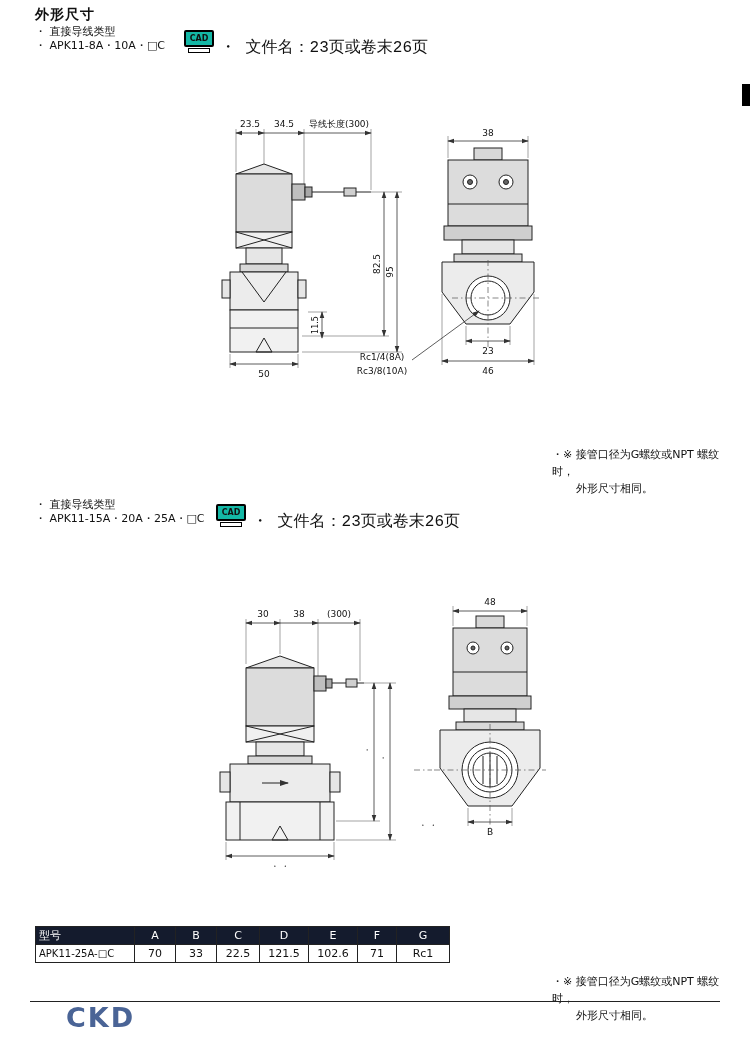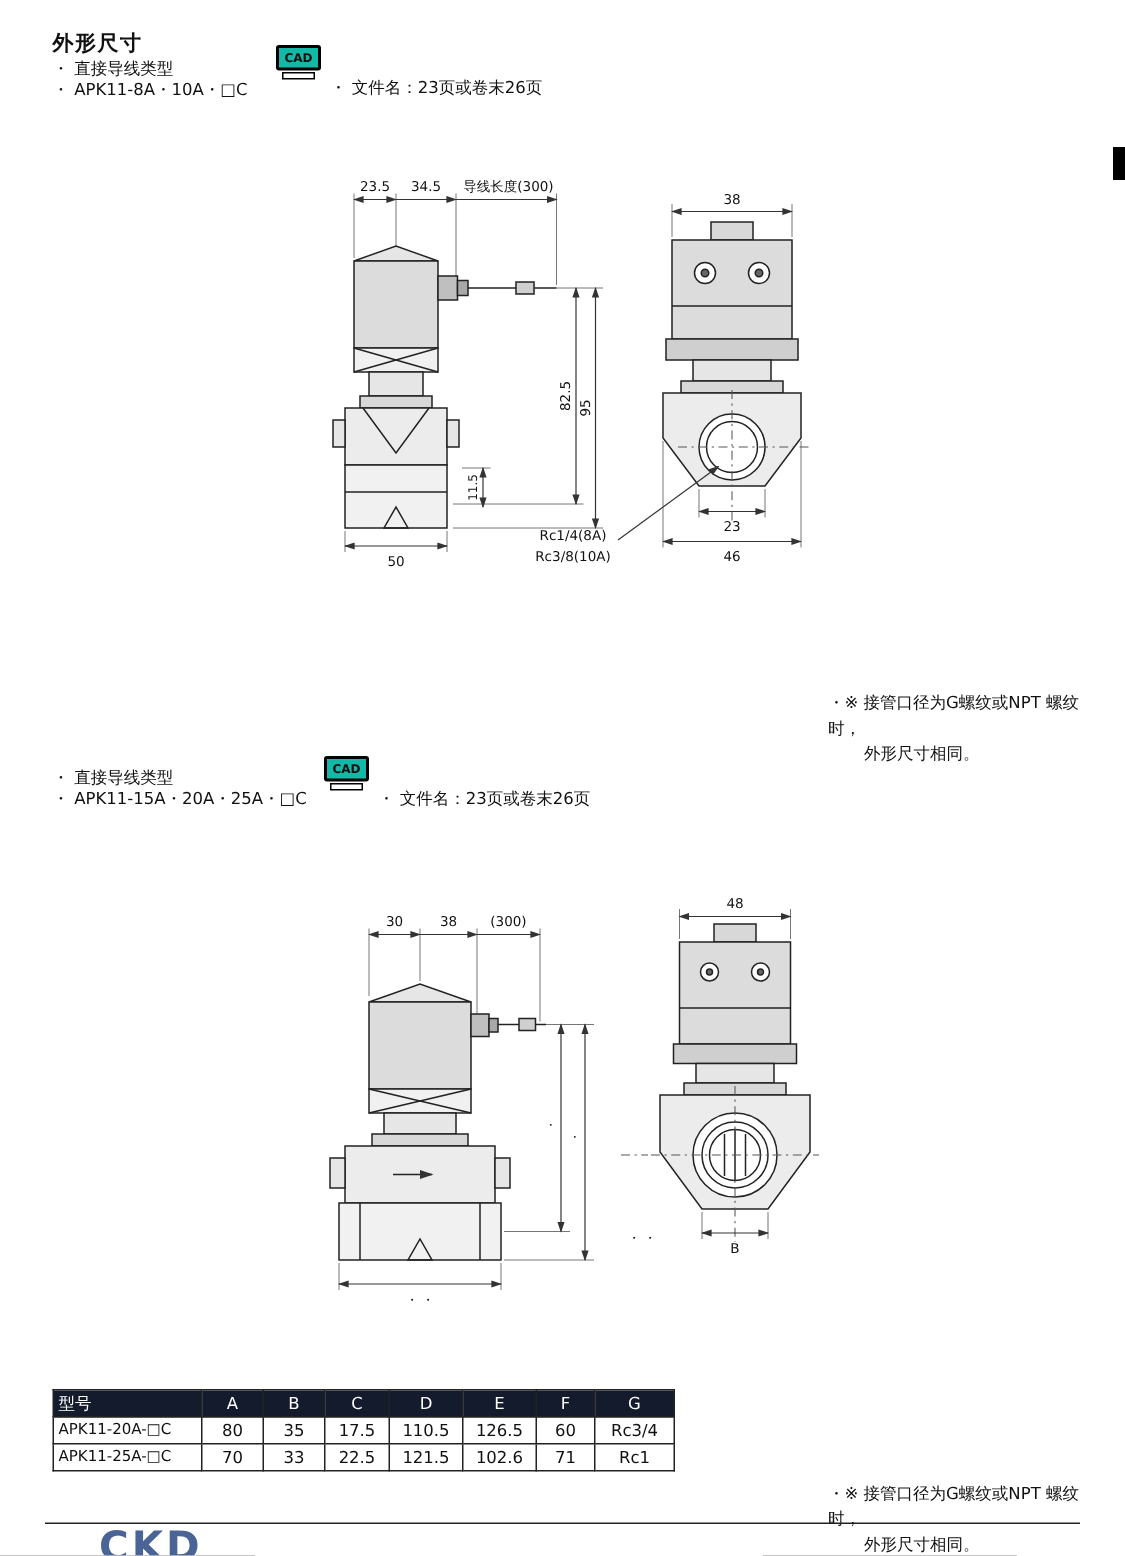--- a/index.html
+++ b/index.html
@@ -1,24 +1,24 @@
 <!DOCTYPE html>
 <html><head>
 <meta charset="utf-8">
 <style>
   html,body { margin:0; padding:0; background:#9a9a9a; }
   .page {
     position:relative; width:750px; height:1037px; margin:0 auto;
     background:#ffffff; overflow:hidden;
     font-family:"DejaVu Sans","Liberation Sans",sans-serif; color:#111;
   }
-  .abs { position:absolute;margin-top:14px; }
+  .abs { position:absolute; }
   .title { left:35px; top:6px; font-size:14px; font-weight:bold; letter-spacing:1px; }
   .bullet { font-size:11px; line-height:14px; white-space:nowrap;text-align:right; }
-  .filenote { font-size:11px; white-space:nowrap; }
+  .filenote { font-size:16px; white-space:nowrap;font-family:Liberation Mono, monospace; }
   .note { font-size:11px; line-height:17px; width:185px; }
   .note .indent { padding-left:24px; }
   .edge-tab { left:742px; top:84px; width:8px; height:22px; background:#000; }
   .footline { left:30px; top:1001px; width:690px; height:1px; background:#222; }
   .logo { left:66px; top:1002px; font-size:27px; font-weight:bold; color:#4a6496; letter-spacing:2px; }
 
   .cadicon { position:absolute; width:30px; text-align:center; }
   .cadscreen { border:2px solid #000; border-radius:2px; font-size:8px; font-weight:bold;
                padding:2px 0; background:#14b8a6; }
   .cadbase { margin:1px auto 0; width:20px; height:3px; border:1px solid #000; }
@@ -277,30 +277,20 @@
         <th>B</th>
         <th>C</th>
         <th>D</th>
         <th>E</th>
         <th>F</th>
         <th>G</th>
       </tr>
     </thead>
     <tbody>
       <tr>
-        <td class="model">APK11-20A-□C</td>
-        <td>80</td>
-        <td>35</td>
-        <td>17.5</td>
-        <td>110.5</td>
-        <td>126.5</td>
-        <td>60</td>
-        <td>Rc3/4</td>
-      </tr>
-      <tr>
         <td class="model">APK11-25A-□C</td>
         <td>70</td>
         <td>33</td>
         <td>22.5</td>
         <td>121.5</td>
         <td>102.6</td>
         <td>71</td>
         <td>Rc1</td>
       </tr>
     </tbody>

